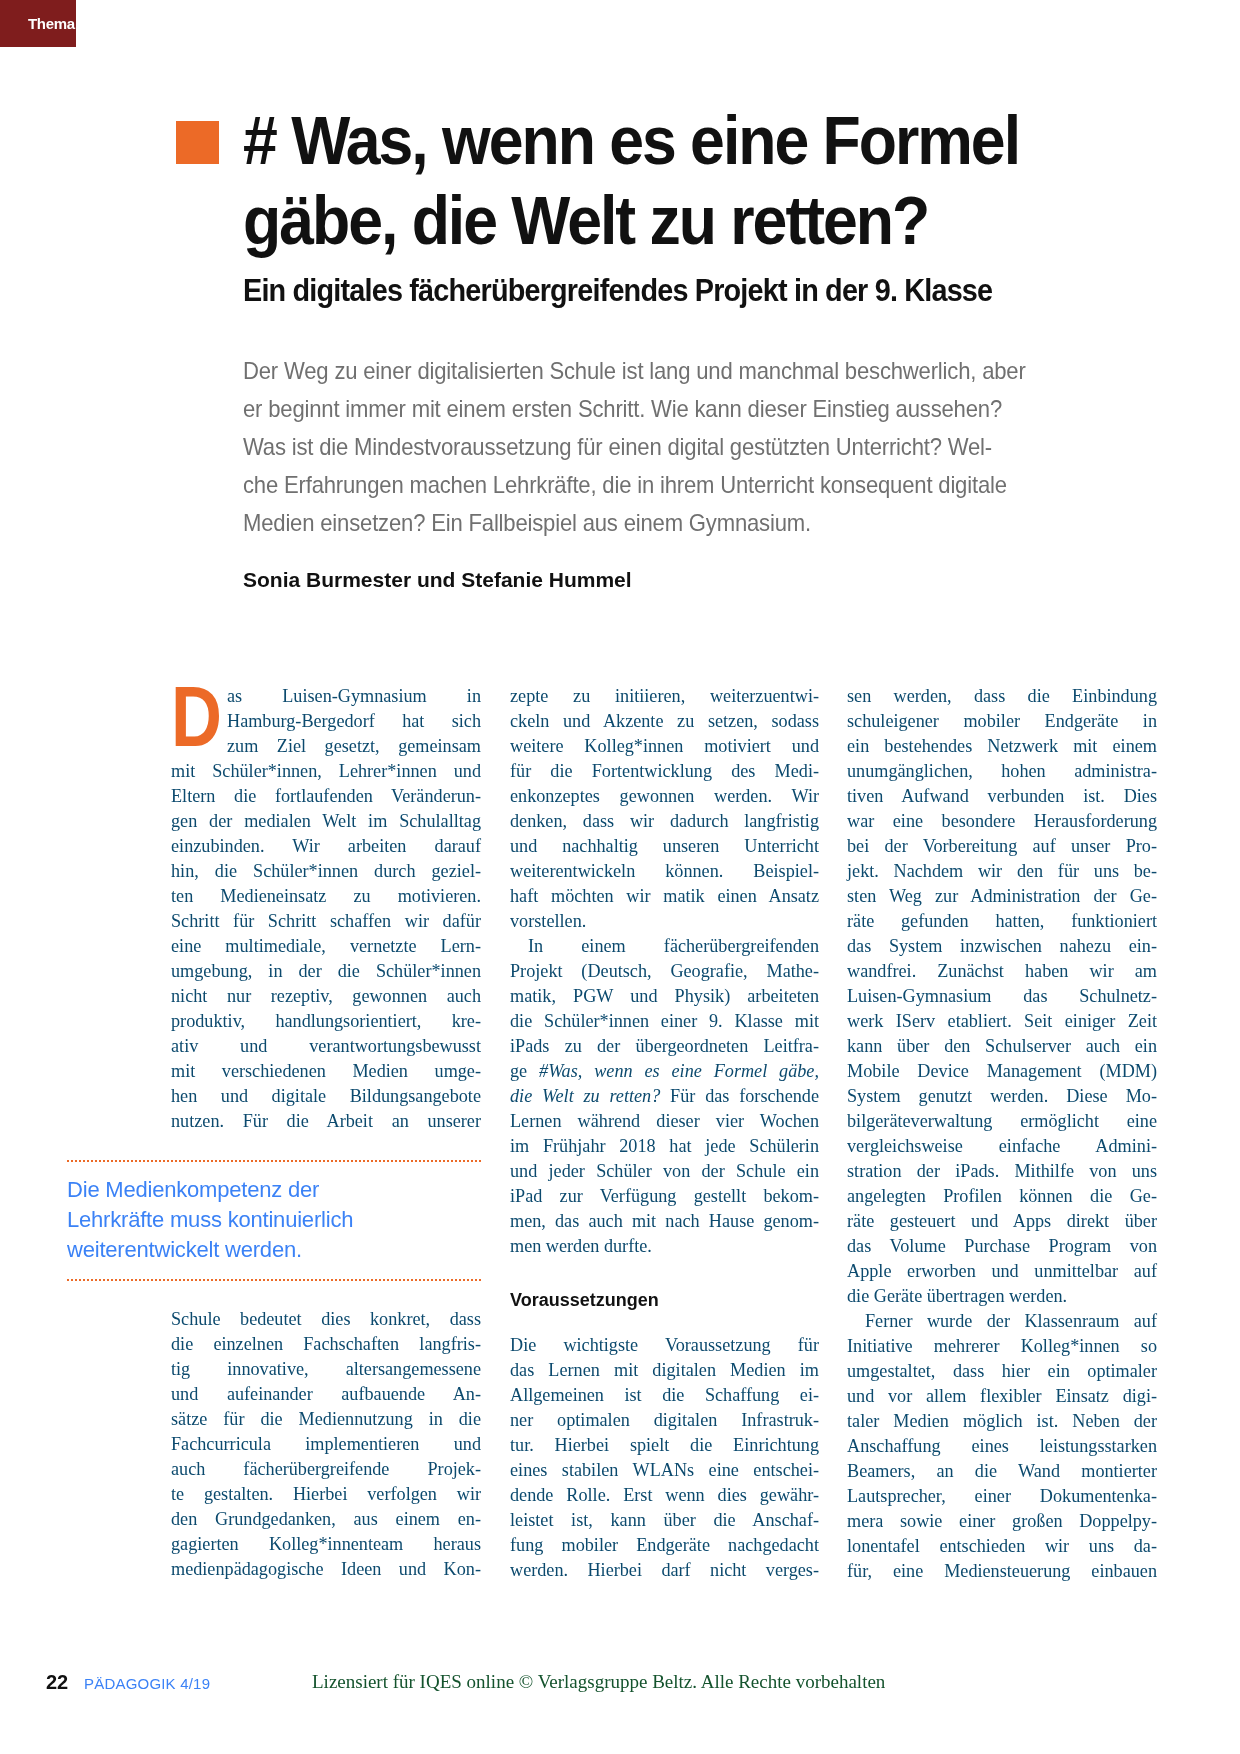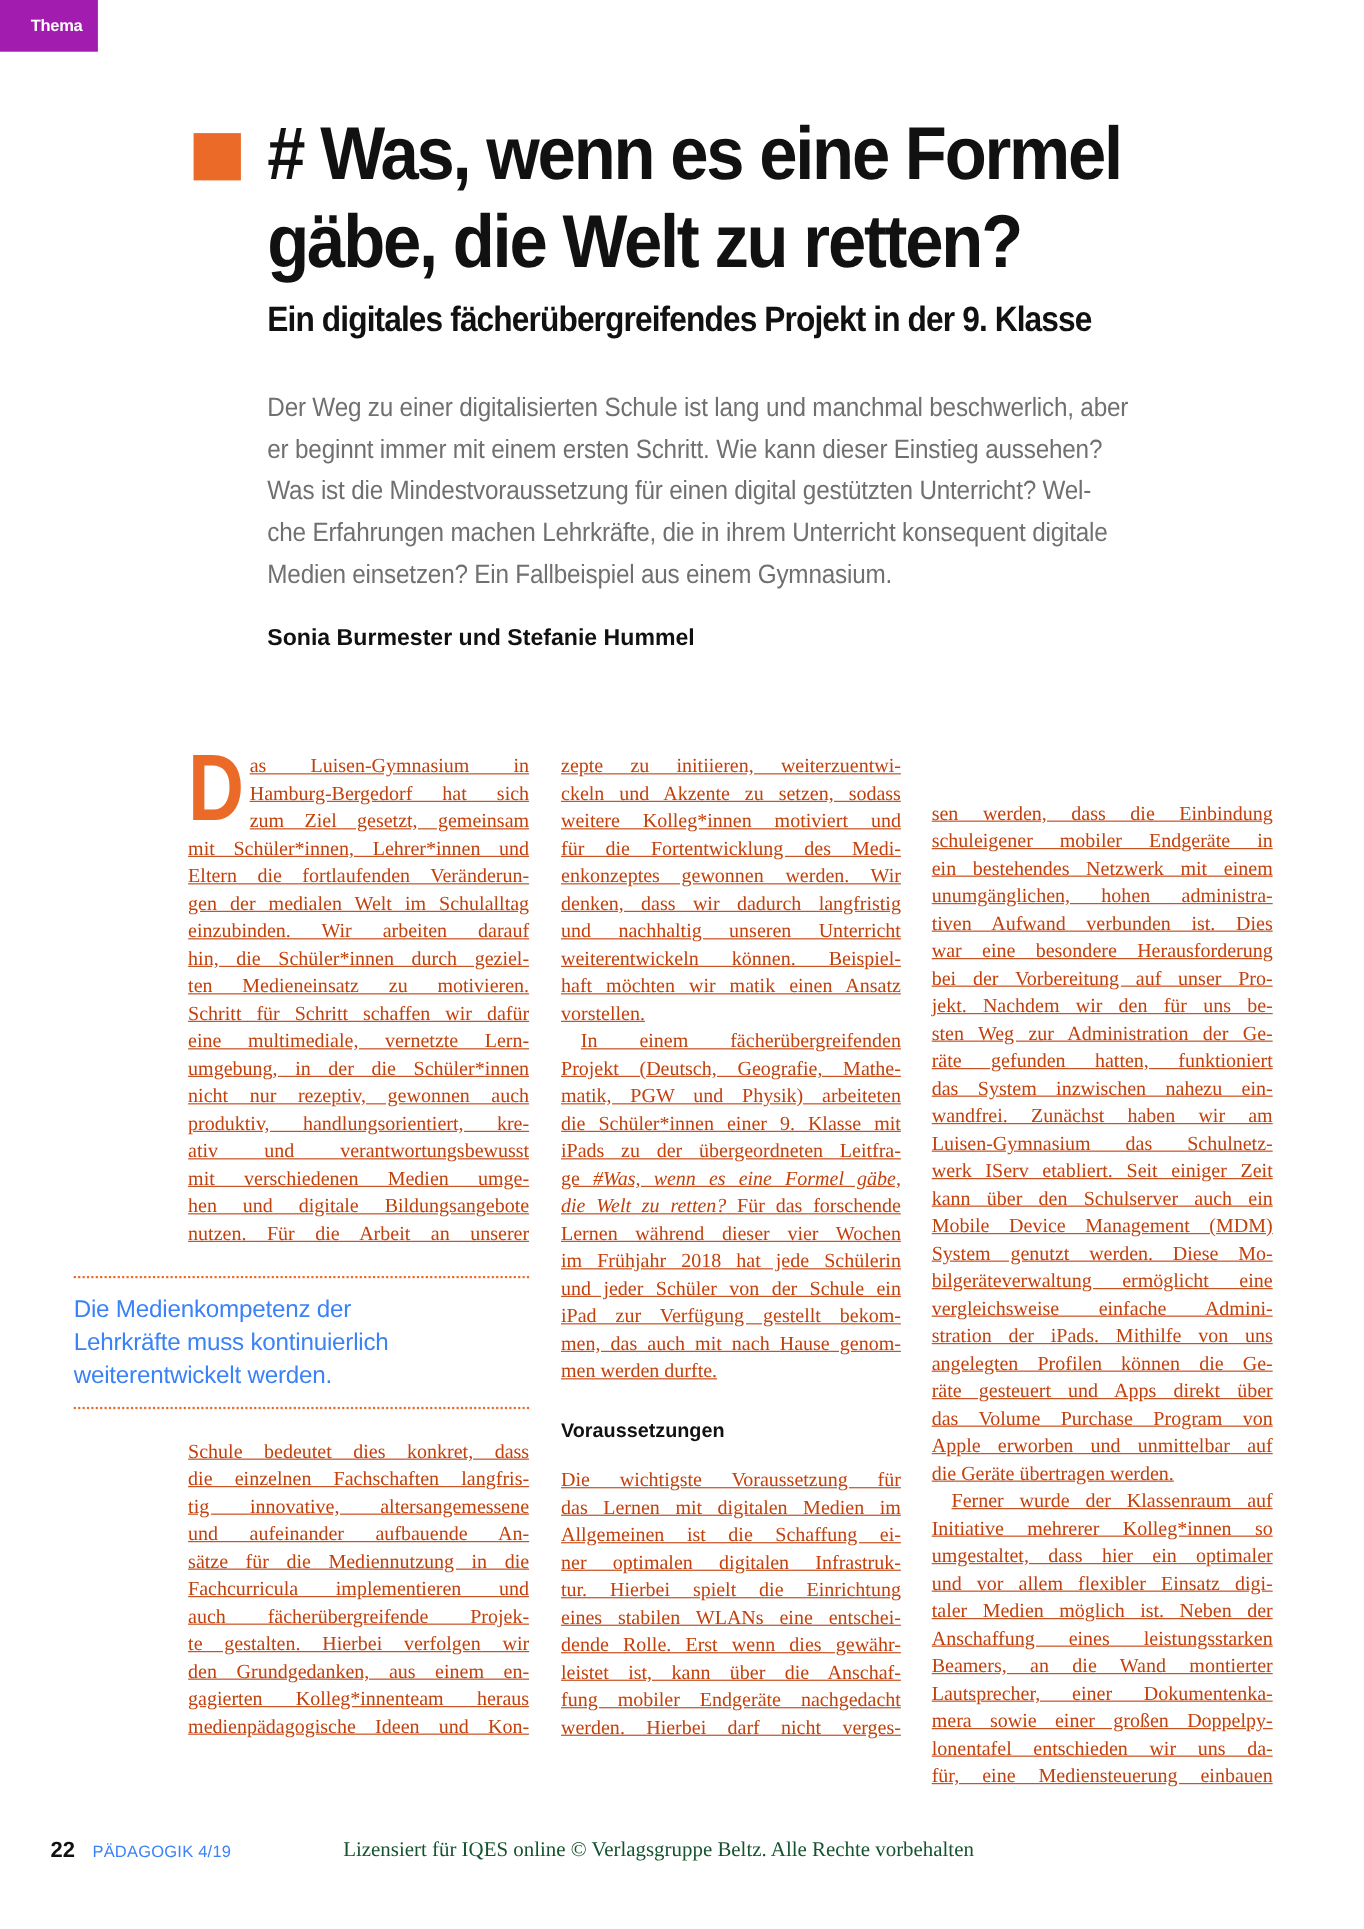--- a/index.html
+++ b/index.html
@@ -1,39 +1,39 @@
 <!DOCTYPE html>
 <html><head>
 <meta charset="utf-8">
 <style>
   html, body { margin: 0; padding: 0; background: #ffffff; }
   body { width: 1240px; height: 1754px; position: relative; overflow: hidden; }
   .abs { position: absolute; }
   .sans { font-family: "Liberation Sans", "DejaVu Sans", sans-serif; }
   .serif { font-family: "Liberation Serif", "DejaVu Serif", serif; }
 
-  .thema-tab { left: 0; top: 0; width: 89px; height: 47px; background: #a21caf; }
+  .thema-tab { left: 0; top: 0; width: 76px; height: 47px; background: #7f1d1d; }
   .thema-tab span { position: absolute; left: 28px; top: 15px; color: #fff; font-size: 15px; font-weight: bold; letter-spacing: -0.3px; }
 
   .title-square { left: 176px; top: 121px; width: 43px; height: 43px; background: #ec6a27; }
   .title { left: 243px; top: 100px; width: 960px; font-size: 68px; line-height: 80px; font-weight: bold; color: #111; letter-spacing: -2.2px; transform: scaleX(0.92); transform-origin: left top; }
   .title div { white-space: nowrap; }
   .subtitle { left: 243px; top: 272px; font-size: 32px; font-weight: bold; color: #111; letter-spacing: -0.9px; white-space: nowrap; transform: scaleX(0.9); transform-origin: left top; }
 
   .lead { left: 243px; top: 352px; width: 880px; font-size: 24px; line-height: 38px; color: #707070; letter-spacing: -0.2px; }
   .lead div { white-space: nowrap; transform: scaleX(0.92); transform-origin: left top; }
   .author { left: 243px; top: 568px; font-size: 21px; font-weight: bold; color: #111; white-space: nowrap; }
 
-  .col { font-size: 18.2px; line-height: 25px; color: #c2410c; text-decoration: underline; }
+  .col { font-size: 18.2px; line-height: 25px; color: #0c4a6e; }
   .col .ln { text-align: justify; text-align-last: justify; height: 25px; white-space: nowrap; overflow: visible; }
   .col .ln.last { text-align-last: left; }
   .col .ln.indent { padding-left: 18px; }
   .col1 { left: 171px; width: 310px; }
   .col2 { left: 510px; width: 309px; }
-  .col3 { left: 847px; width: 310px; margin-top: 43px; }
+  .col3 { left: 847px; width: 310px; }
 
   .dropcap { left: 171px; top: 684px; width: 47px; height: 64px; color: #ec6a27; font-size: 86px; line-height: 64px; font-weight: bold; transform: scaleX(0.82); transform-origin: left top; }
 
   .dotline { left: 67px; width: 414px; height: 0; border-top: 2px dotted #ec6a27; }
   .pullquote { left: 67px; top: 1175px; font-size: 22px; line-height: 30px; color: #3b82f6; letter-spacing: -0.2px; }
   .pullquote div { white-space: nowrap; }
 
   .section-head { left: 510px; top: 1290px; font-size: 18px; font-weight: bold; color: #111; white-space: nowrap; }
 
   .footer-num { left: 46px; top: 1671px; font-size: 20px; font-weight: bold; color: #111; }

